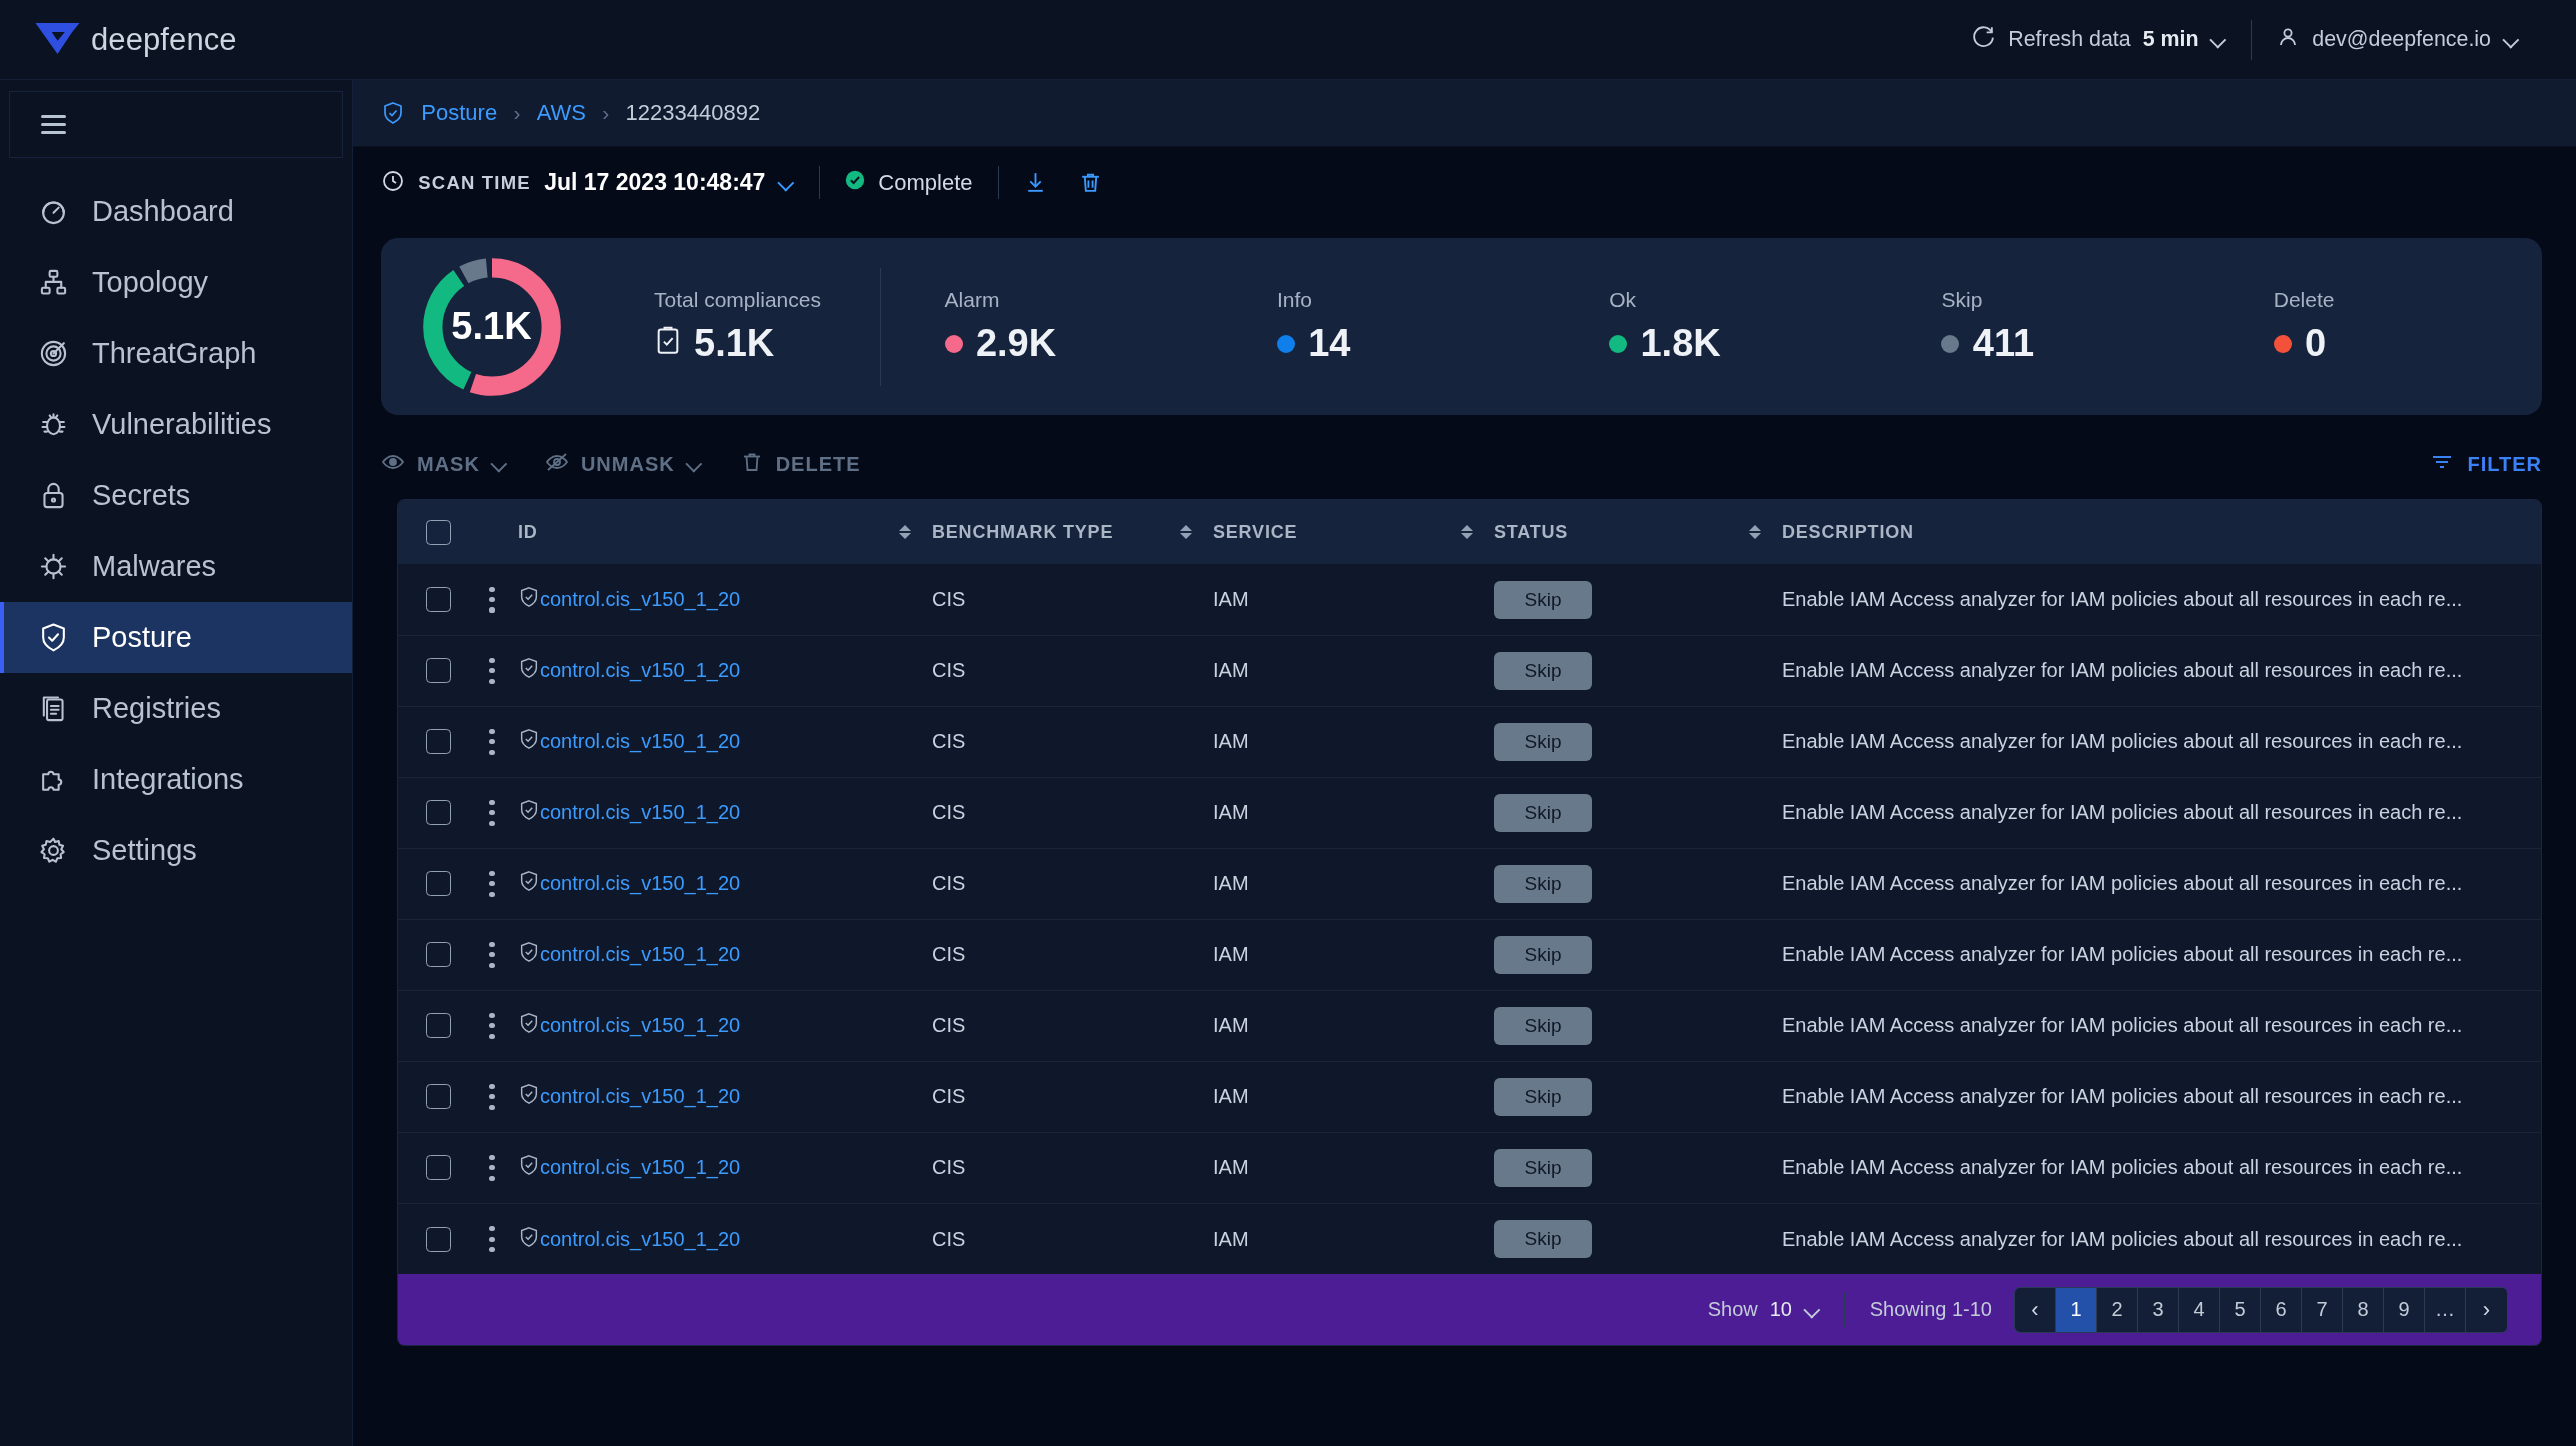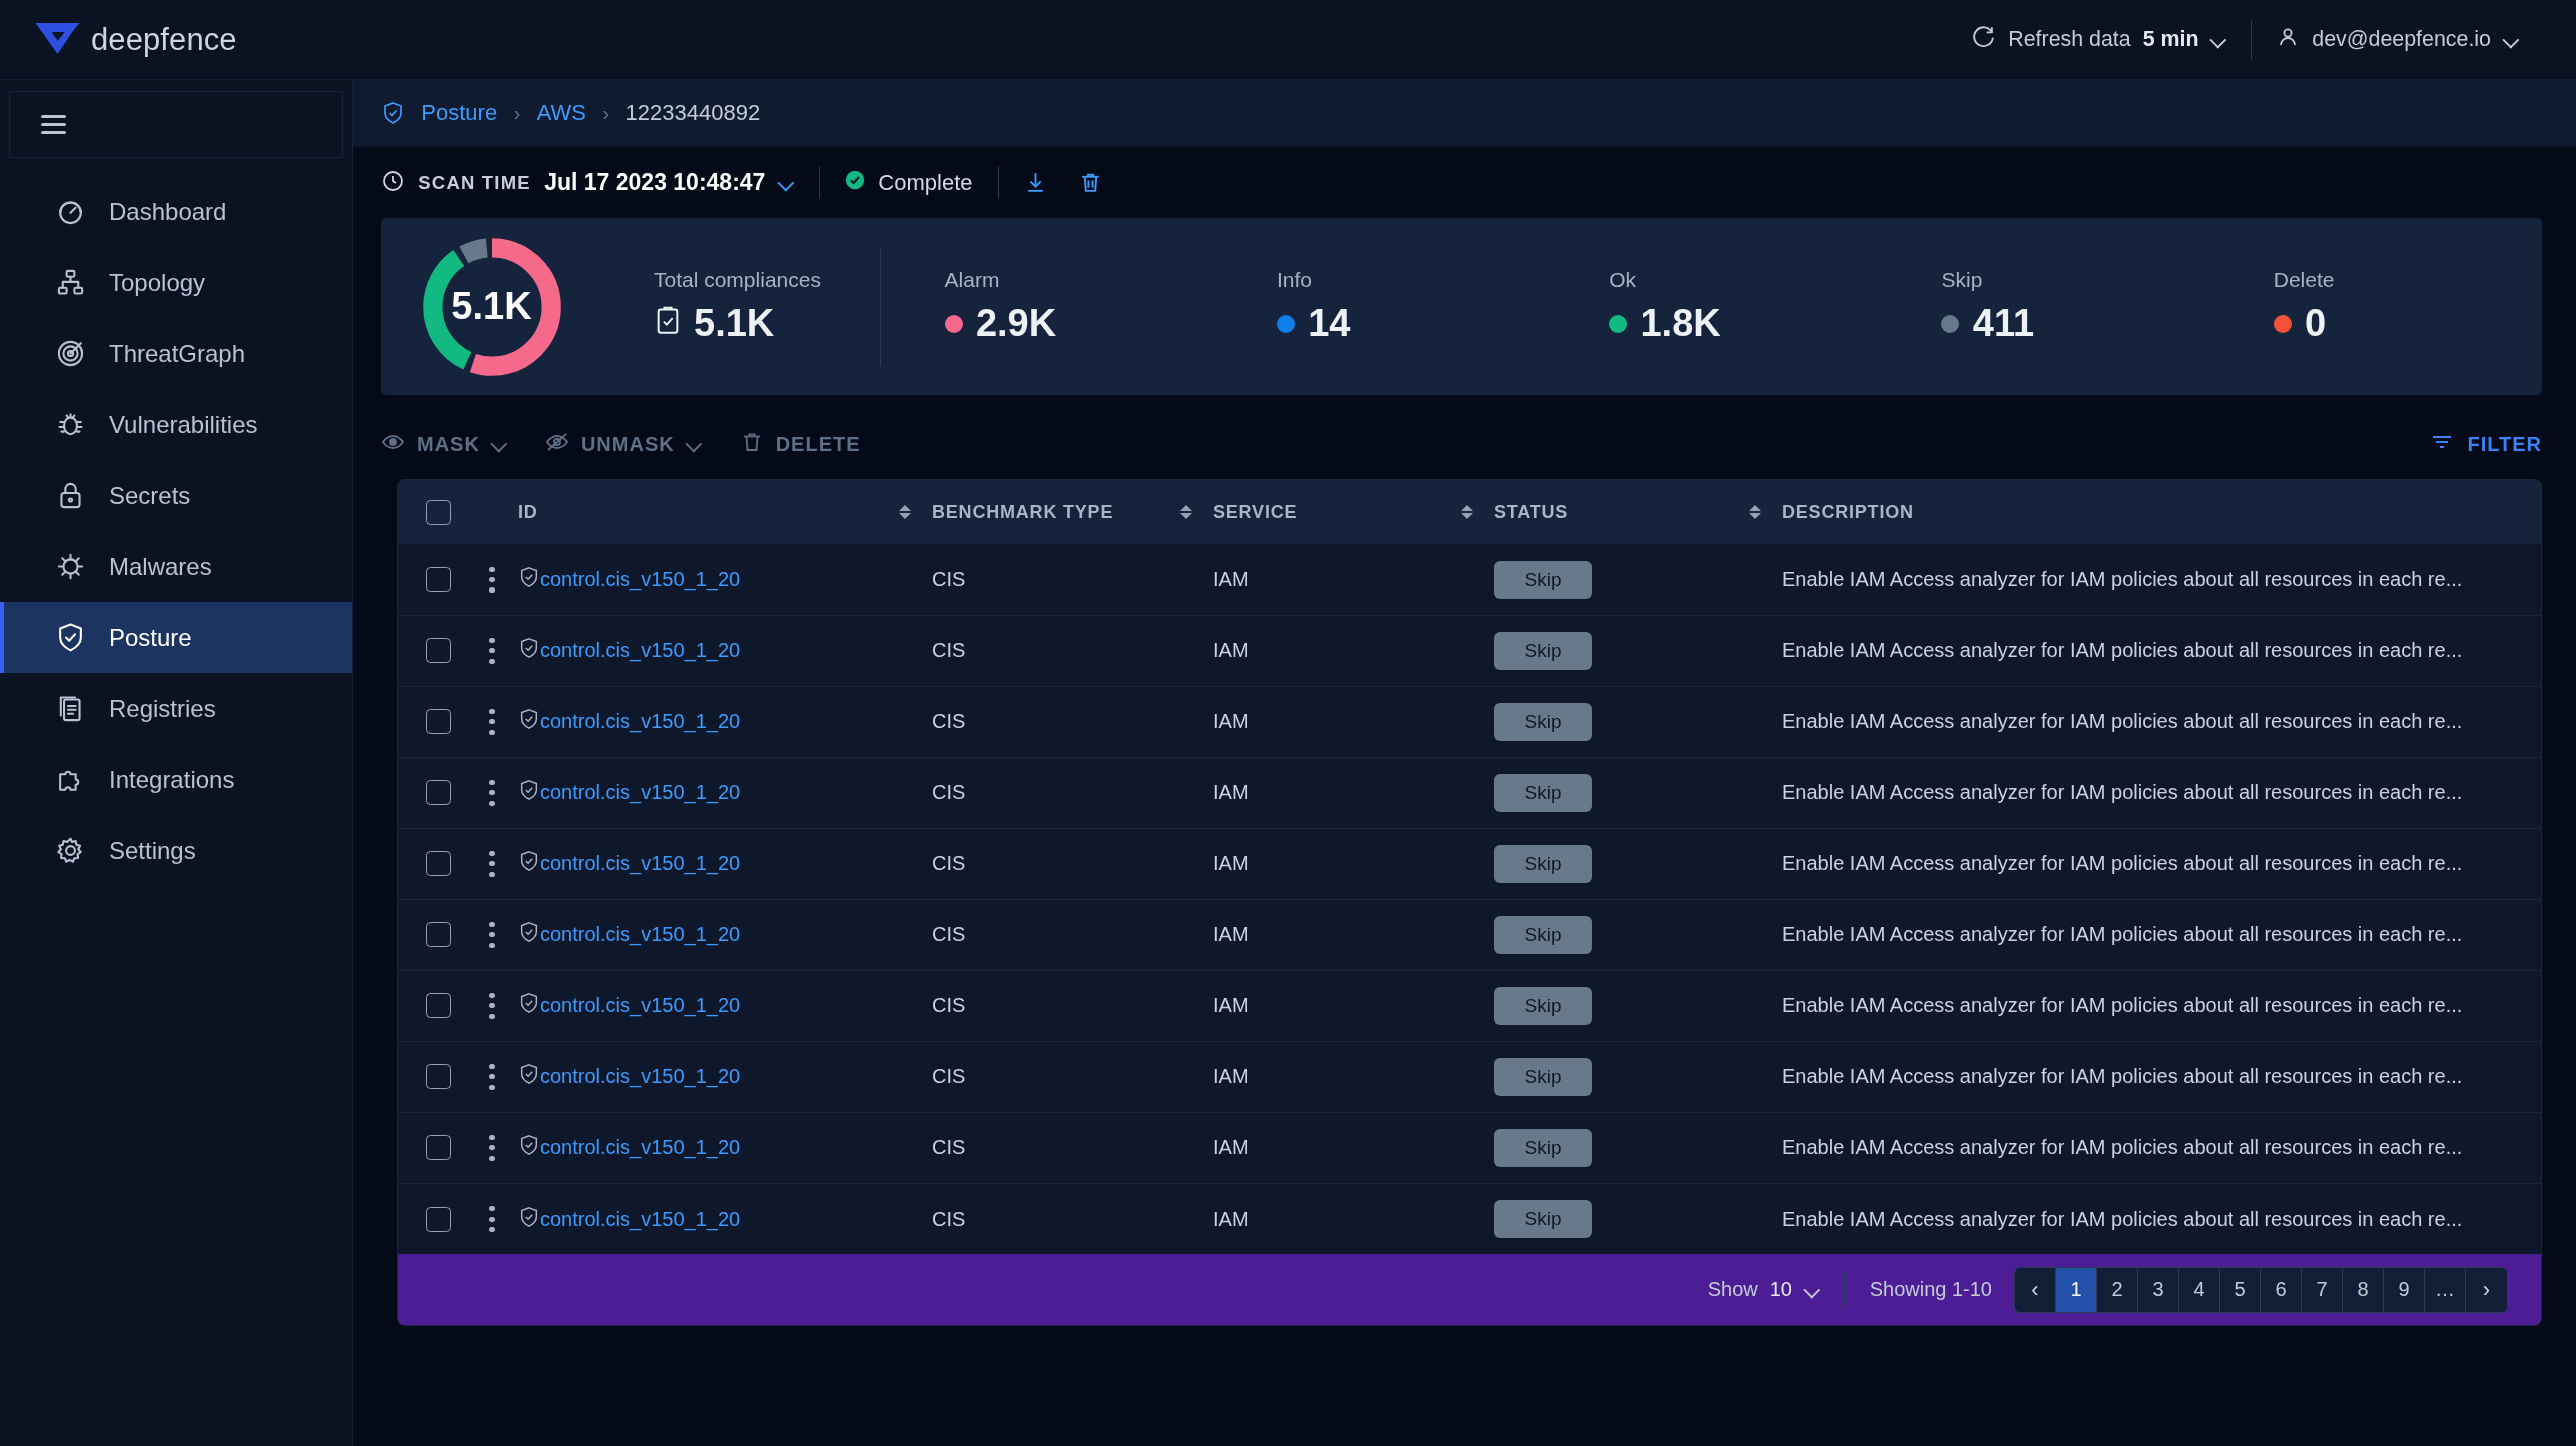--- a/index.html
+++ b/index.html
@@ -42,22 +42,22 @@
     height: 67px; margin: 11px 9px 0 9px;
     border: 0.7px solid #16233e;
     display: flex; align-items: center; padding-left: 31px;
   }
   .ham { width: 25px; }
   .ham i { display: block; height: 3px; background: #b9c4d2; border-radius: 1.5px; margin-bottom: 5.2px; }
   .ham i:last-child { margin-bottom: 0; }
   .nav { margin-top: 18px; }
   .nav-item {
     display: flex; align-items: center; gap: 22px;
-    height: 71px; padding-left: 50px;
-    color: #b8c2d1; font-size: 24px;
+    height: 71px; padding-left: 33px;
+    color: #b8c2d1; font-size: 29px;
     border-left: 4.4px solid transparent;
   }
   .nav-item.active { background: #1c3461; color: #ffffff; border-left-color: #3b5ff5; }
   .nav-icon { width: 33px; height: 33px; flex: 0 0 33px; display:flex; align-items:center; justify-content:center; }
   .nav-icon svg { width: 31px; height: 31px; }
 
   
   .main { flex: 1 1 auto; min-width: 0; background: #050a18; display: flex; flex-direction: column; }
 
   .breadcrumb {
@@ -80,22 +80,22 @@
   .sb-value { color: #ffffff; font-size: 23px; font-weight: bold; }
   .sb-chev { color: #3b9bff; }
   .sb-sep { width: 0.7px; height: 33px; background: #2b3a54; margin: 0 25px; }
   .sb-status { display:flex; align-items:center; gap: 12px; color:#d2dae5; font-size: 22px; }
   .sb-iconbtn { color:#3b9bff; display:flex; align-items:center; }
   .sb-iconbtn svg { width: 25px; height: 25px; }
   .sb-icongap { margin-left: 30px; }
 
   
   .statcard {
-    margin: 0 34px 0 28px;
-    background: #16233c; border-radius: 5px;
+    margin: 20px 34px 0 28px;
+    background: #16233c; border-radius: 17px;
     height: 177px; display: flex; align-items: center; padding: 0 0 0 18px;
   }
   .donut-wrap { width: 185px; flex: 0 0 185px; display:flex; align-items:center; justify-content:center; position: relative; }
   .donut { position: relative; width: 148px; height: 148px; }
   .donut svg { width: 148px; height: 148px; transform: rotate(-90deg); }
   .donut-center {
     position: absolute; inset: 0; display:flex; align-items:center; justify-content:center;
     color: #ffffff; font-size: 38px; font-weight: bold;
   }
   .total-block { padding-left: 70px; padding-right: 59px; }

